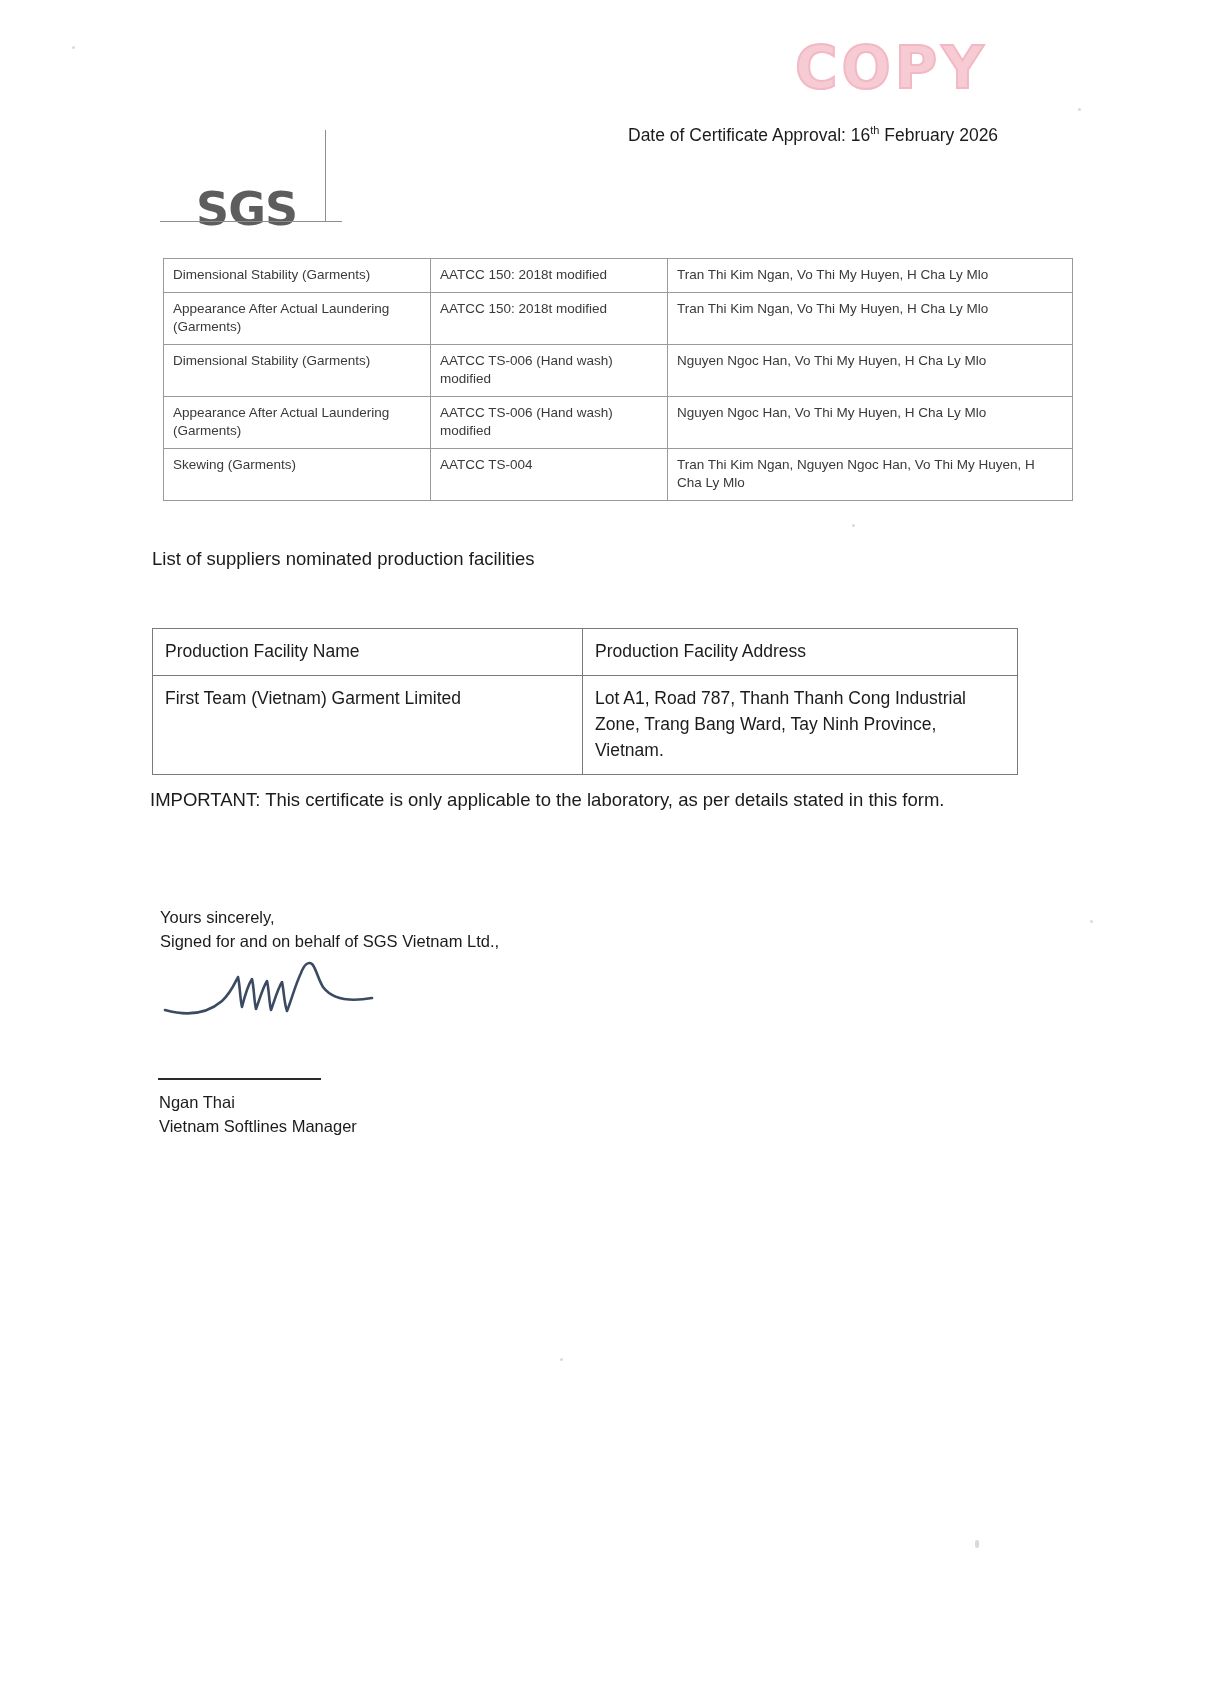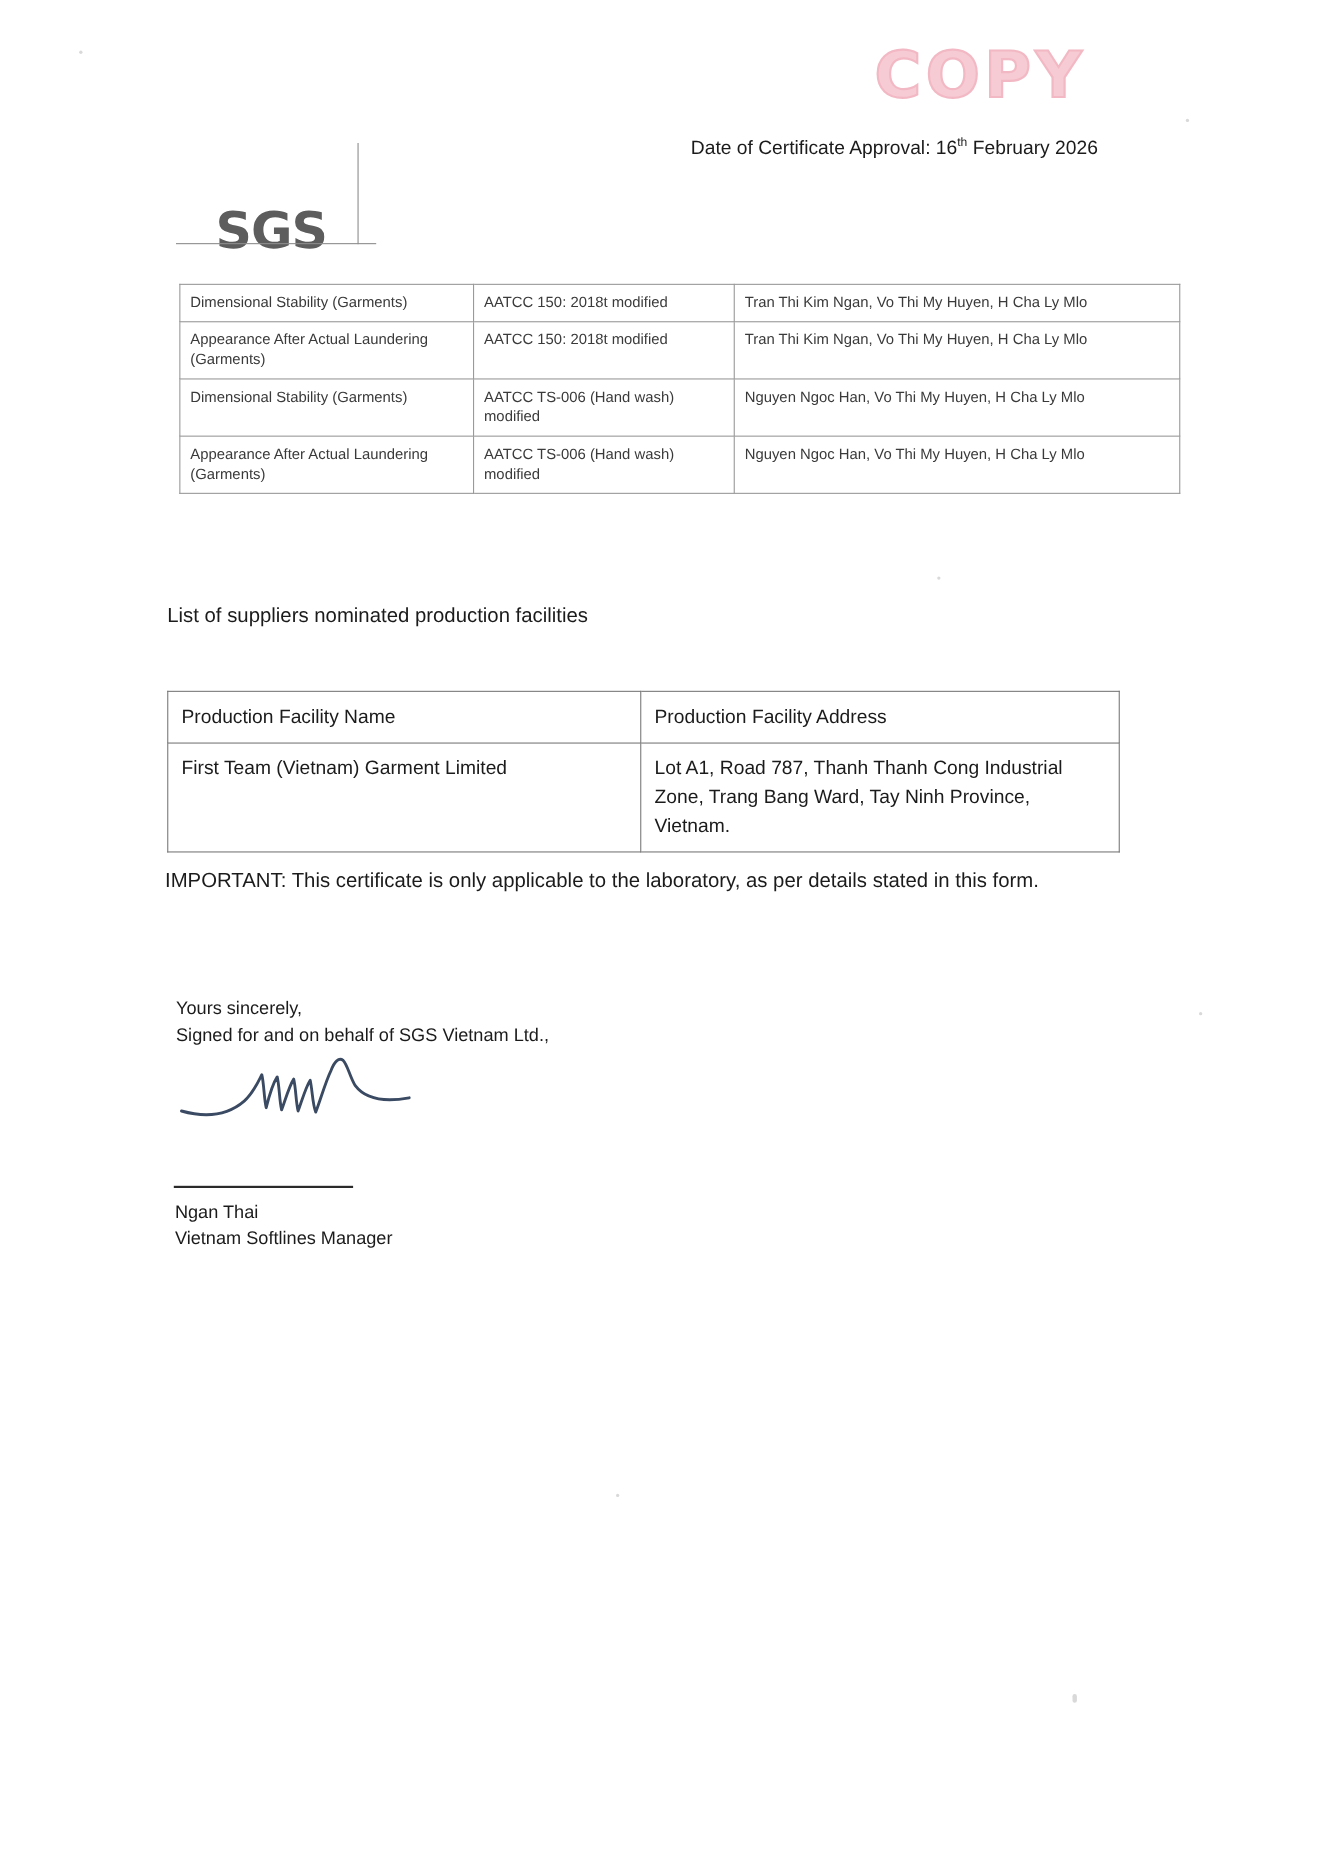--- a/index.html
+++ b/index.html
@@ -204,20 +204,25 @@
     <tr>
       <td class="col-a">Dimensional Stability (Garments)</td>
       <td class="col-b">AATCC TS-006 (Hand wash) modified</td>
       <td class="col-c">Nguyen Ngoc Han, Vo Thi My Huyen, H Cha Ly Mlo</td>
     </tr>
     <tr>
       <td class="col-a">Appearance After Actual Laundering (Garments)</td>
       <td class="col-b">AATCC TS-006 (Hand wash) modified</td>
       <td class="col-c">Nguyen Ngoc Han, Vo Thi My Huyen, H Cha Ly Mlo</td>
     </tr>
+    <tr>
+      <td class="col-a">Skewing (Garments)</td>
+      <td class="col-b">AATCC TS-004</td>
+      <td class="col-c">Tran Thi Kim Ngan, Nguyen Ngoc Han, Vo Thi My Huyen, H Cha Ly Mlo</td>
+    </tr>
   </tbody>
 </table>
 
 <div class="section-heading">List of suppliers nominated production facilities</div>
 
 <table class="facility-table">
   <tbody>
     <tr>
       <td class="fcol-a">Production Facility Name</td>
       <td class="fcol-b">Production Facility Address</td>

